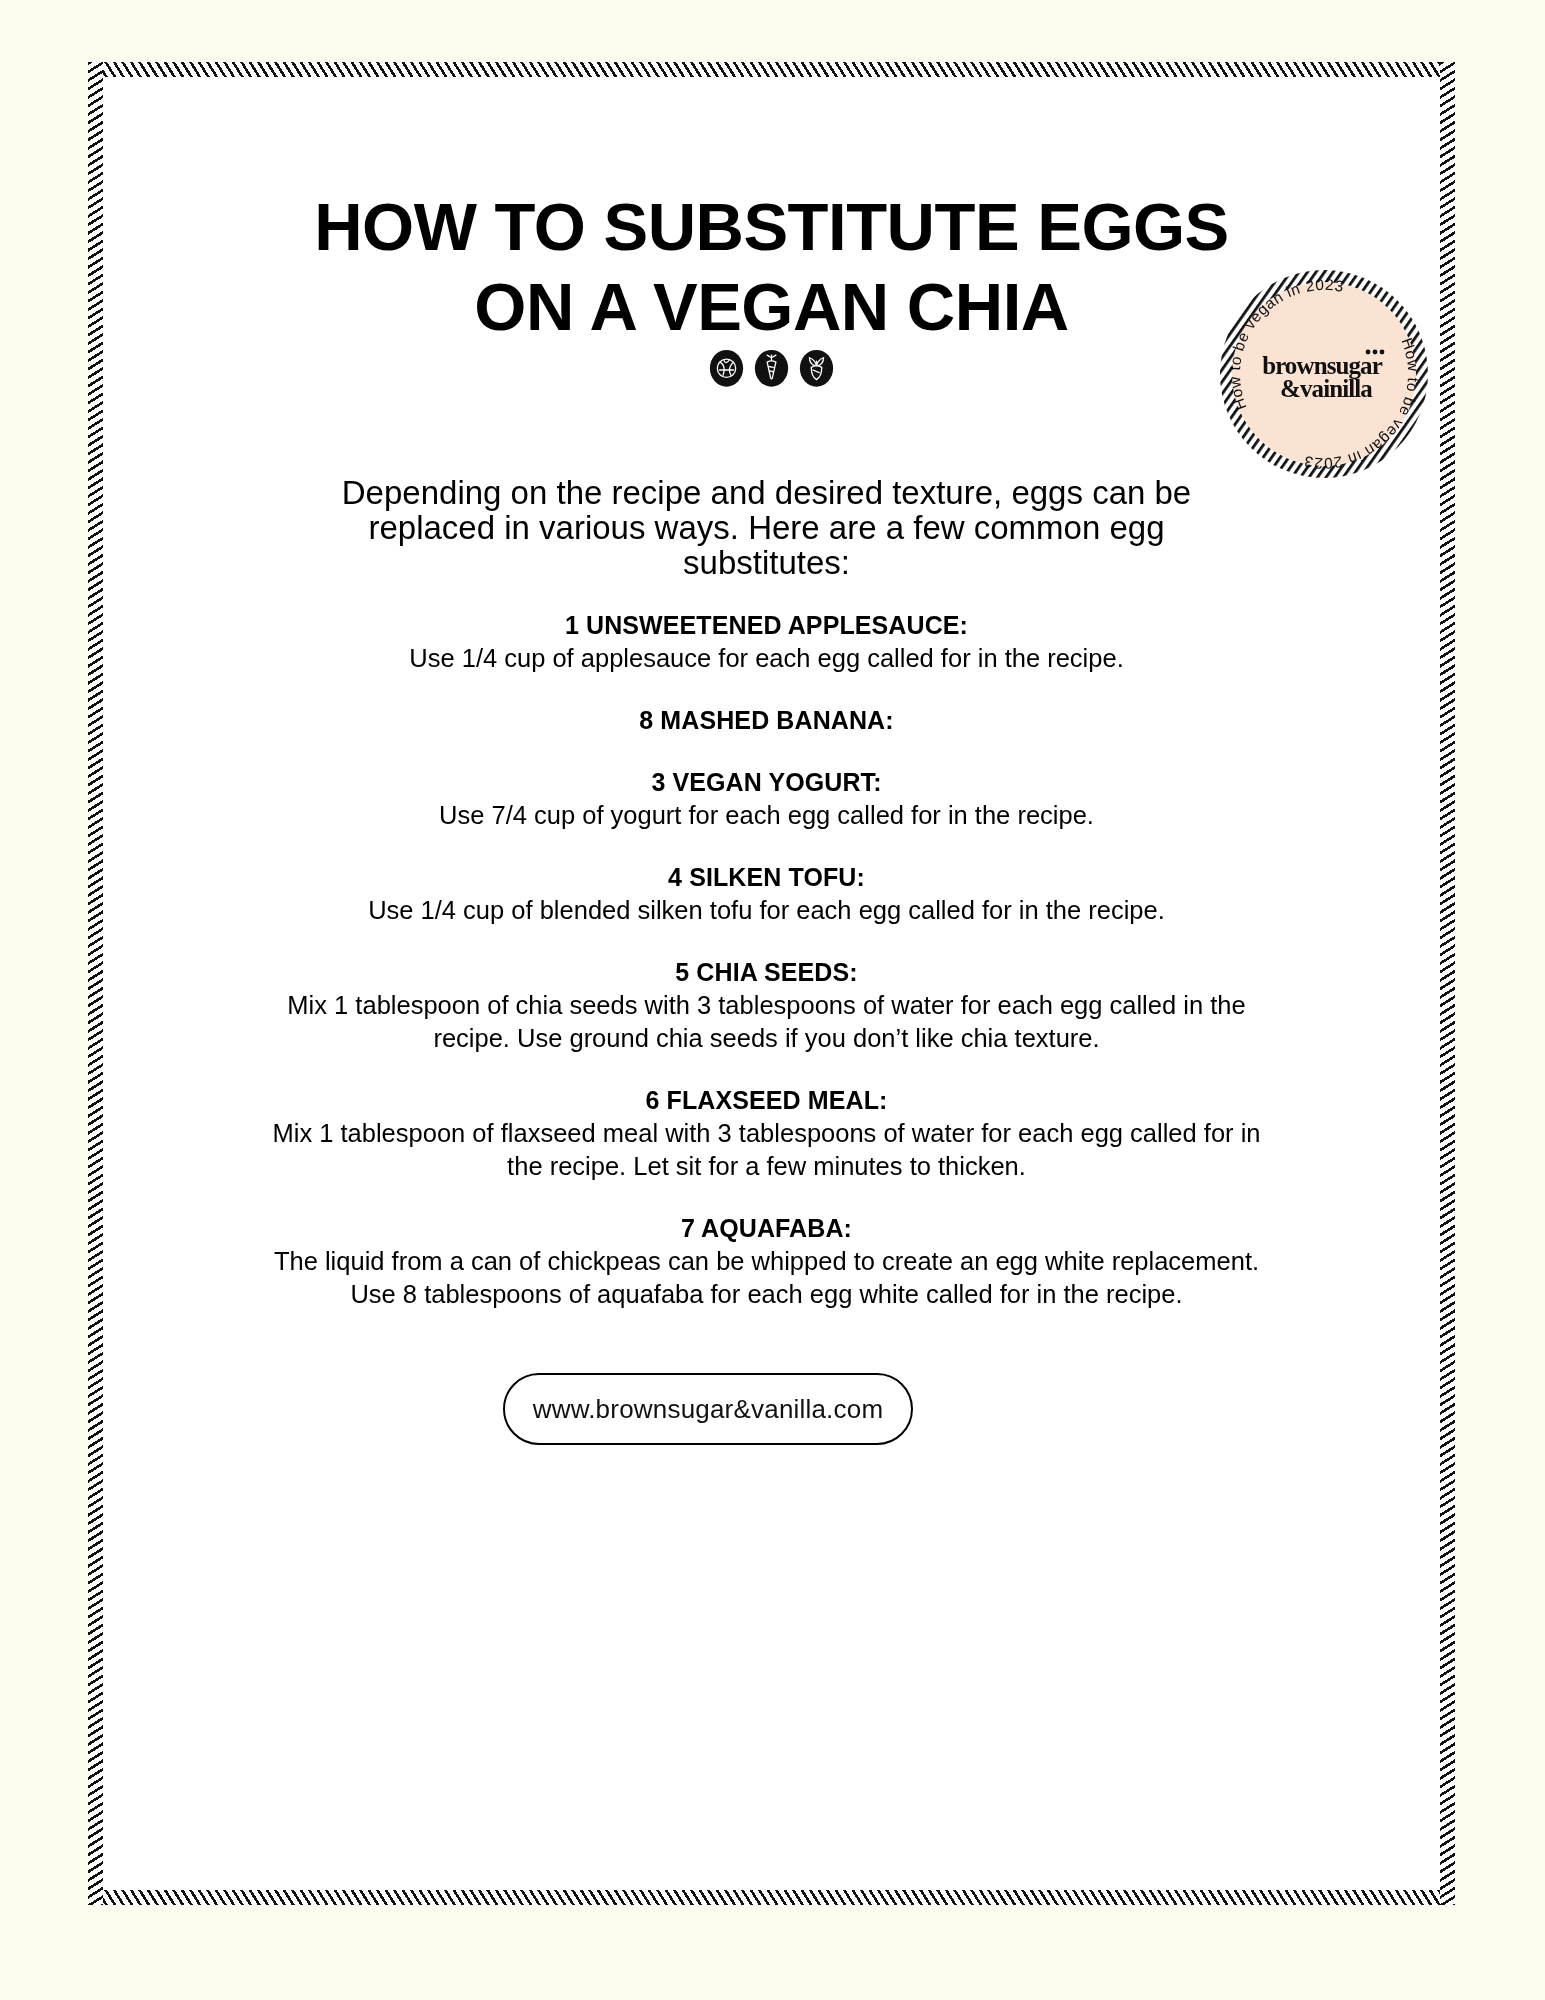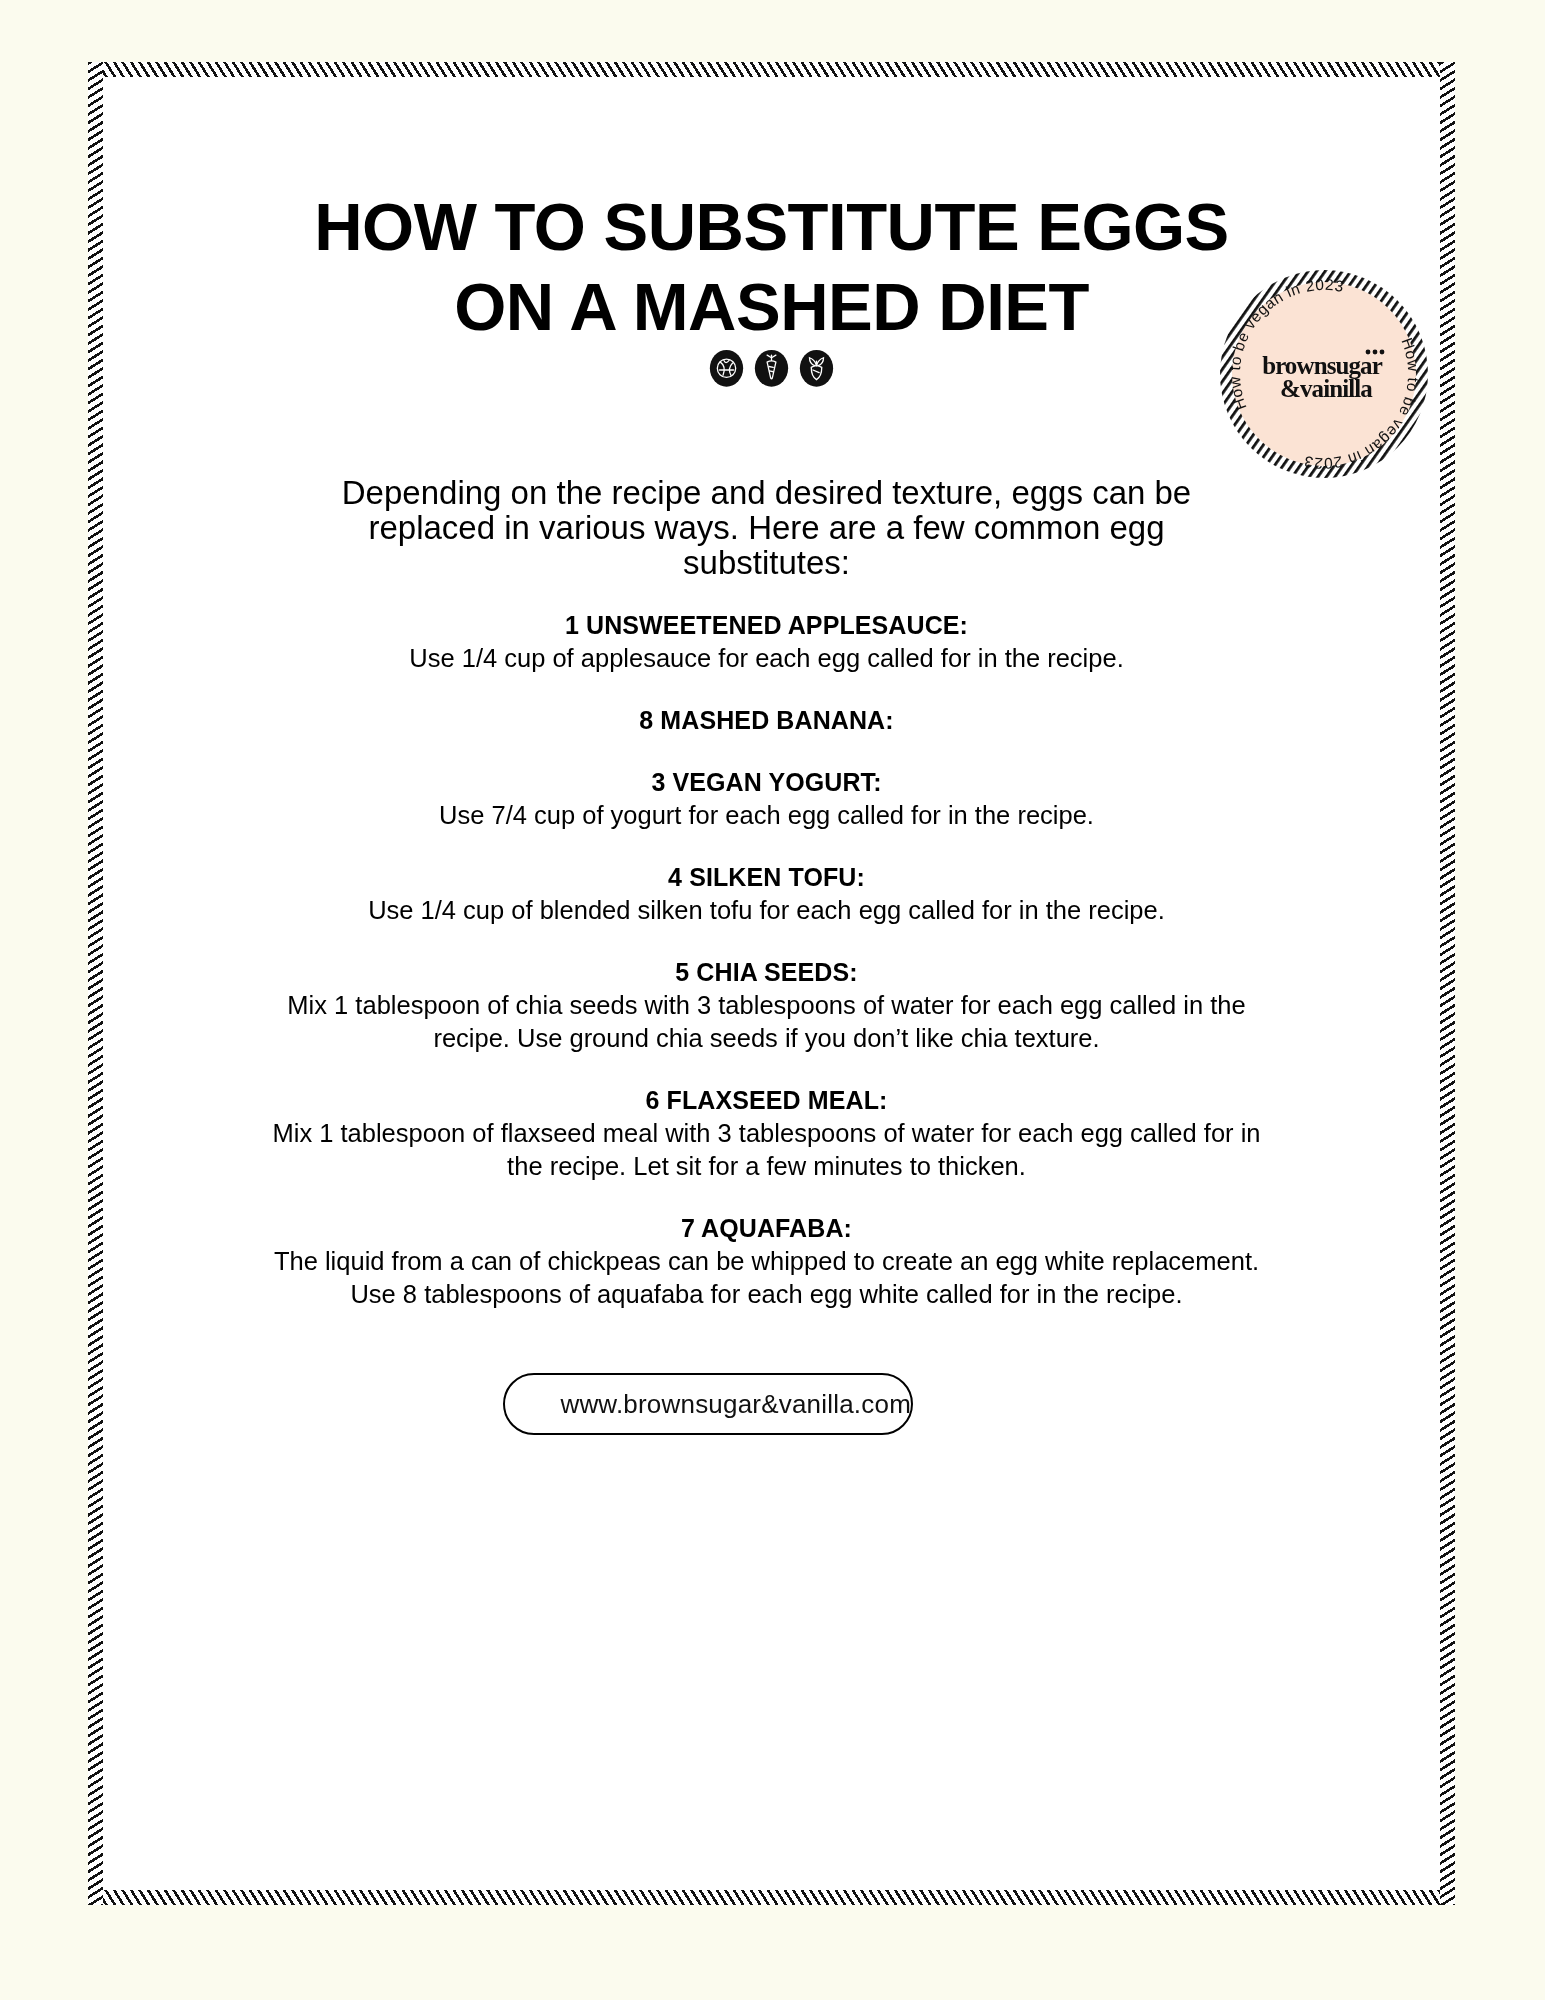--- a/index.html
+++ b/index.html
@@ -131,27 +131,27 @@
     padding: 0 18px;
     box-sizing: border-box;
   }
 
   
   #url-pill {
     position: absolute;
     left: 400px;
     top: 1296px;
     width: 410px;
-    height: 62px;
+    height: 72px;
     border: 2.5px solid #000000;
     border-radius: 40px;
     box-sizing: border-box;
     display: flex;
     align-items: center;
-    justify-content: flex-end;
+    justify-content: center;
   }
   #url-pill span {
     font-size: 26px;
     color: #111111;
     letter-spacing: 0.2px;
   }
 </style>
 </head>
 <body>
 
@@ -159,21 +159,21 @@
 
   <div class="hatch hatch-top"></div>
   <div class="hatch hatch-bottom"></div>
   <div class="hatch hatch-left"></div>
   <div class="hatch hatch-right"></div>
 
   <div id="content">
 
     <div id="title-block">
       <div class="title-line">HOW TO SUBSTITUTE EGGS</div>
-      <div class="title-line">ON A MASHED DIET</div>
+      <div class="title-line">ON A VEGAN CHIA</div>
     </div>
 
     <div id="icon-row">
       <span class="veg-icon">
         <svg viewBox="0 0 40 44" xmlns="http://www.w3.org/2000/svg">
           <ellipse cx="20" cy="22" rx="19" ry="21" fill="#111"></ellipse>
           <g fill="none" stroke="#fff" stroke-width="1.5" stroke-linecap="round">
             <circle cx="20" cy="22" r="10.5"></circle>
             <path d="M13 15 Q20 20 16 30"></path>
             <path d="M27 16 Q21 22 25 30"></path>

